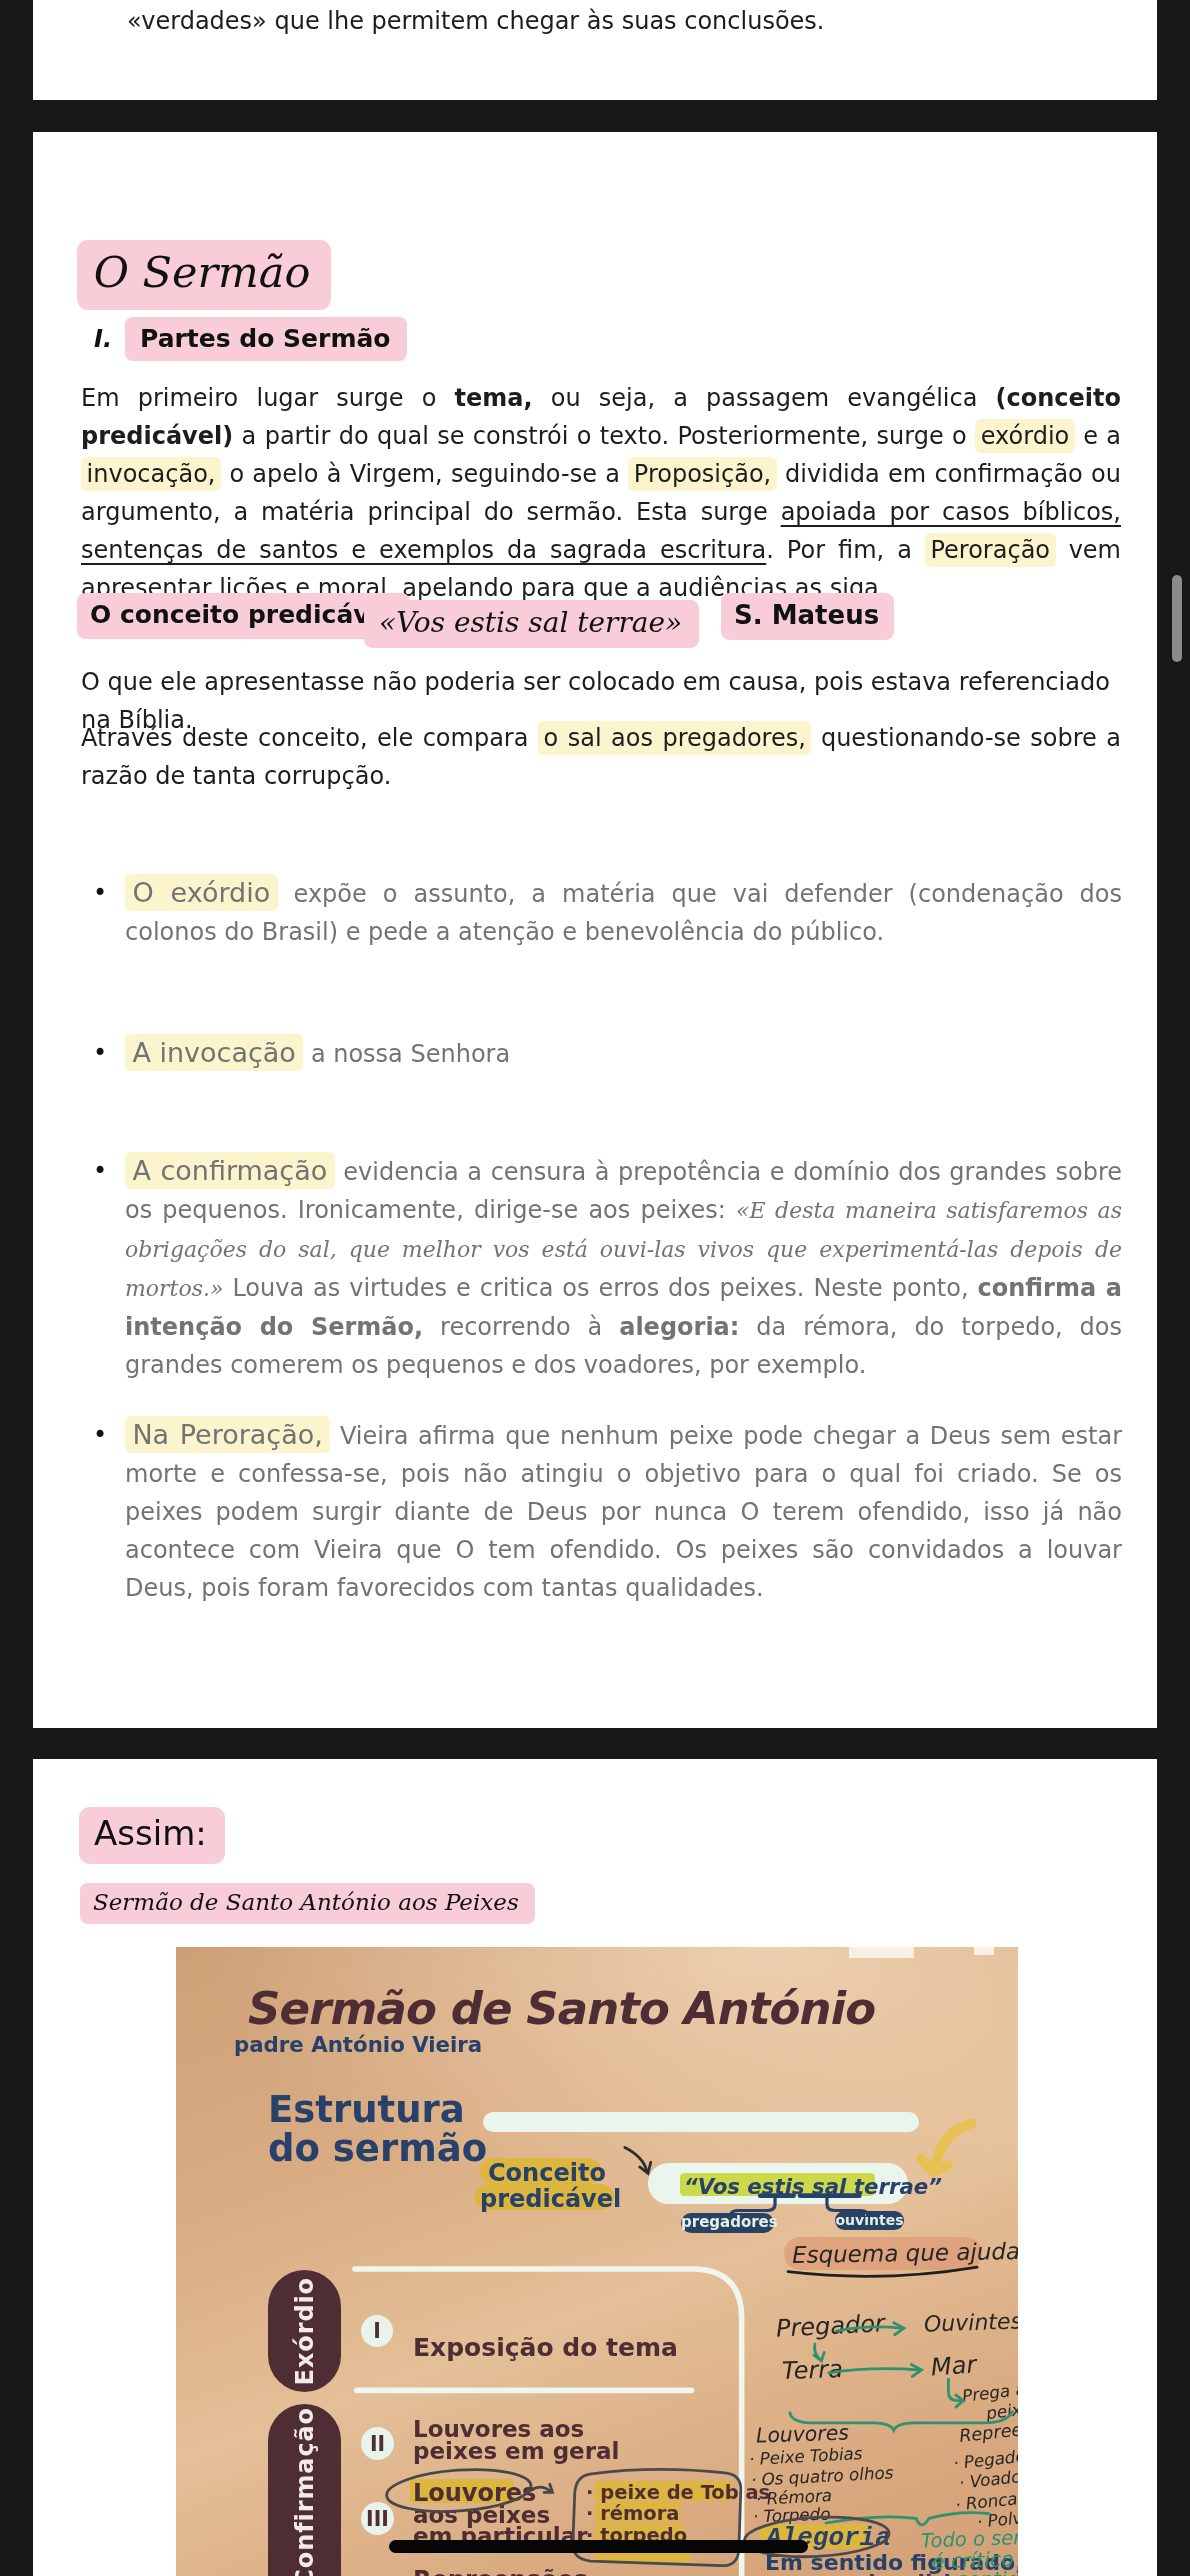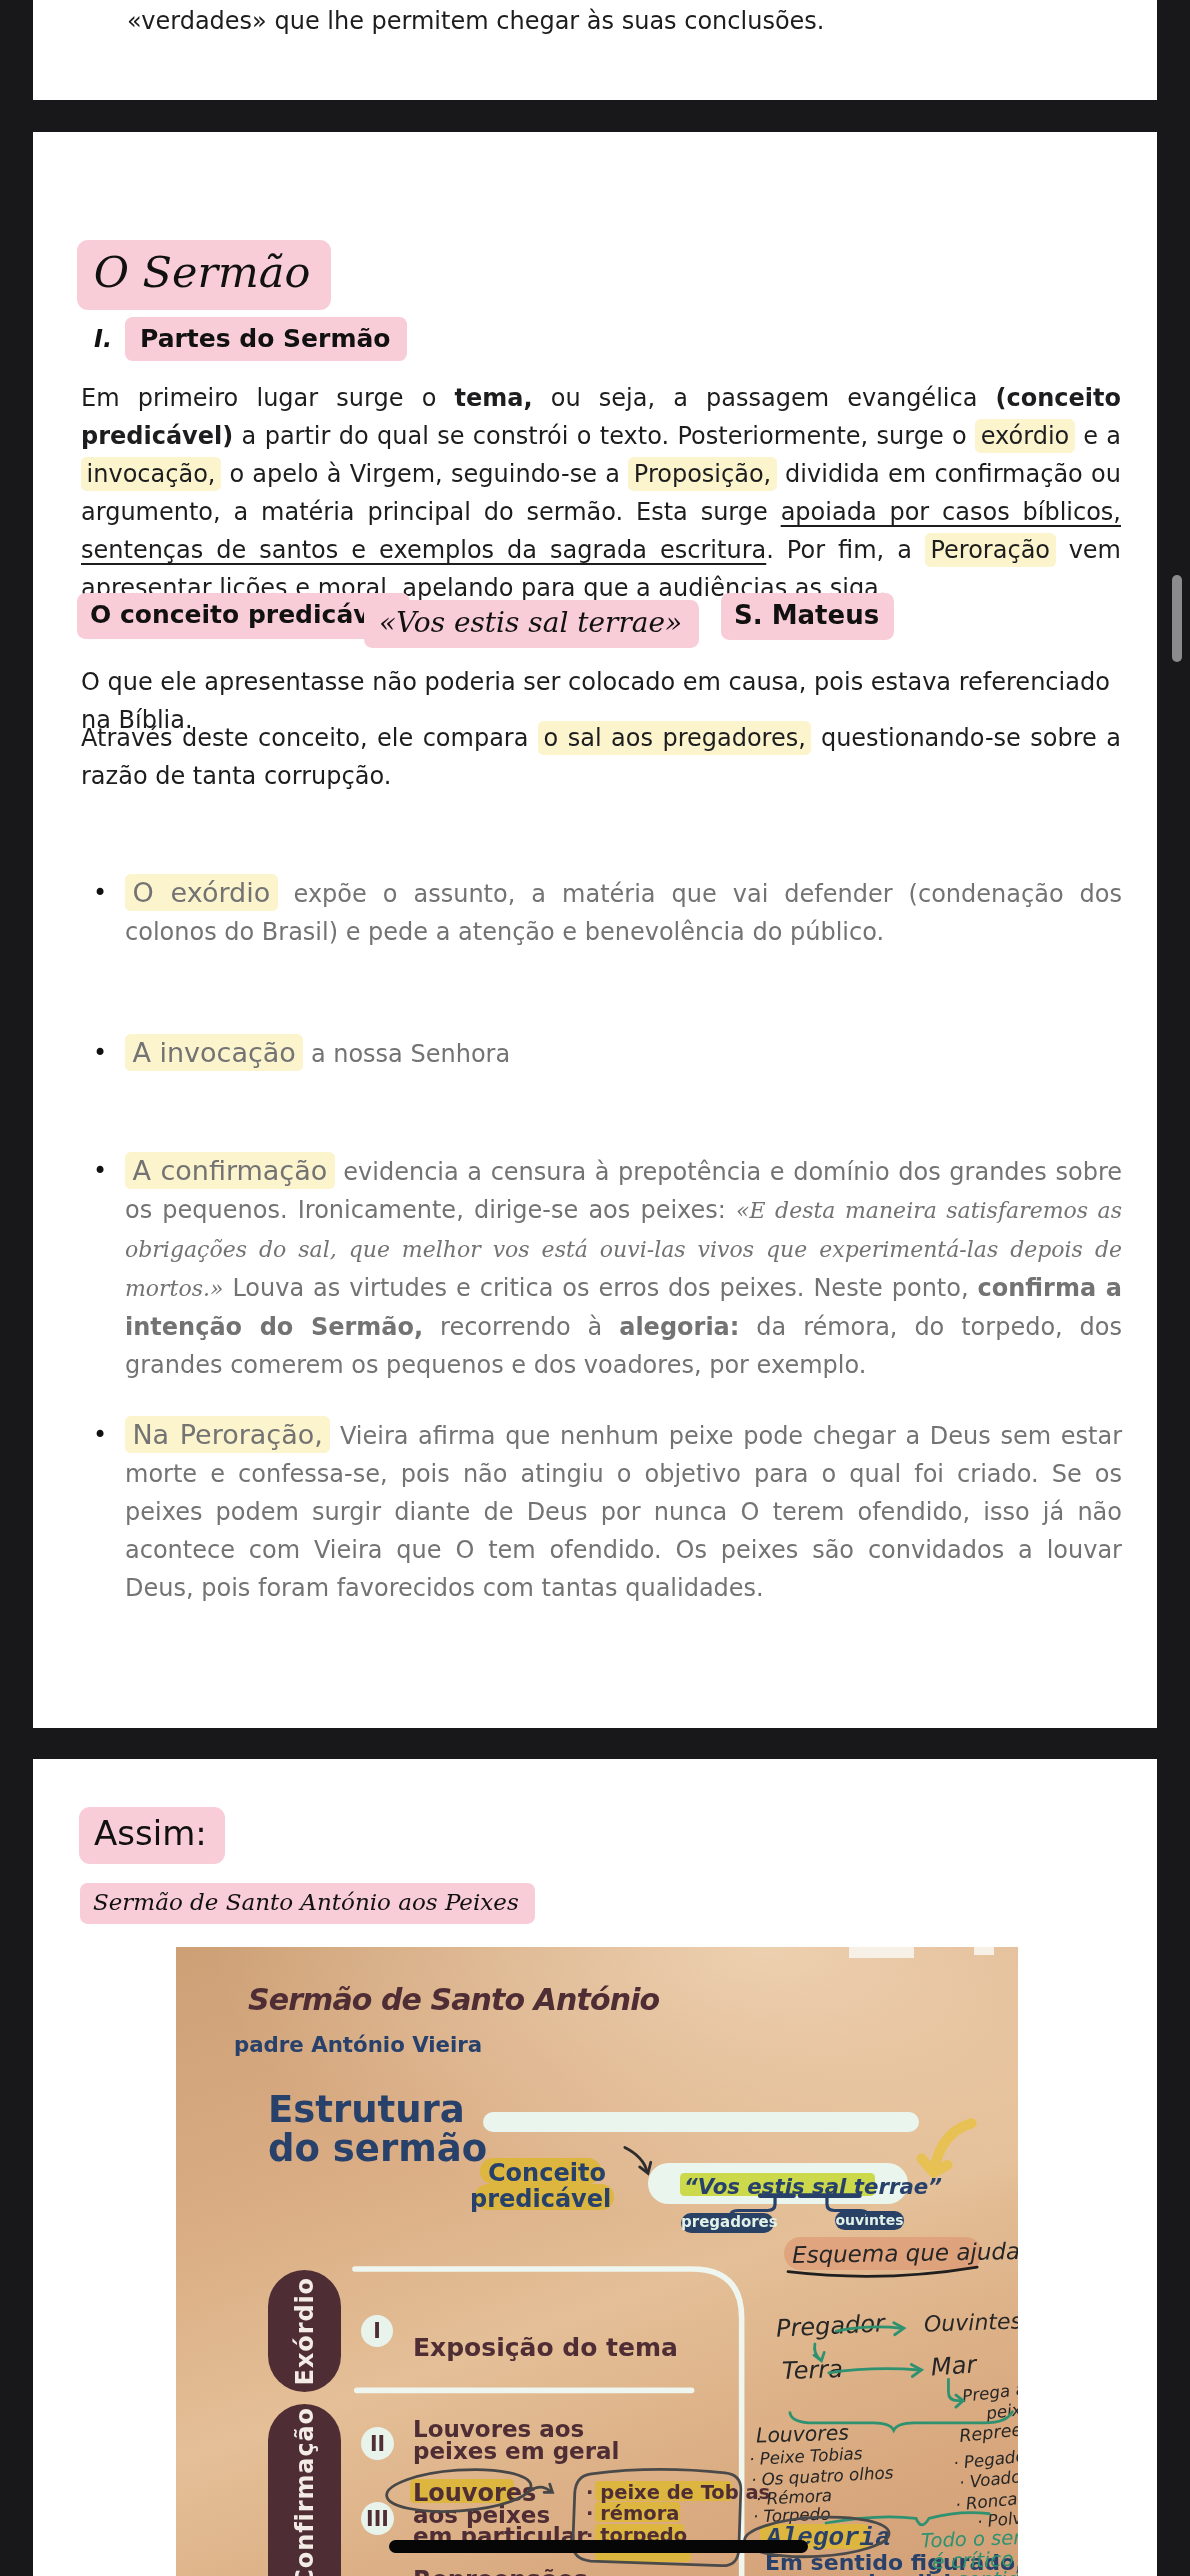--- a/index.html
+++ b/index.html
@@ -107,32 +107,32 @@
 
     <div class="pink-box" style="left:47px;top:124px;padding:5.6px 16.7px 9.3px 13px;border-radius:7.4px;">
       <span class="serif-i" style="font-size:23px;">Sermão de Santo António aos Peixes</span>
     </div>
 
     <div class="photo" style="left:143px;top:188px;width:842px;height:629px;">
 
       <div style="position:absolute;left:673px;top:0;width:65px;height:11px;background:#f6f0e7;"></div>
       <div style="position:absolute;left:798px;top:0;width:20.4px;height:8.3px;background:#f6f0e7;"></div>
 
-      <div class="ph maroon" style="left:72px;top:35px;font-size:30px;font-style:italic;letter-spacing:-0.9px;">Sermão de Santo António</div>
+      <div class="ph maroon" style="left:72px;top:35px;font-size:45px;font-style:italic;letter-spacing:-0.9px;">Sermão de Santo António</div>
       <div class="ph navy" style="left:58px;top:85px;font-size:21.3px;">padre António Vieira</div>
 
       <div class="ph navy" style="left:92px;top:141px;font-size:37px;">Estrutura</div>
       <div class="ph navy" style="left:92px;top:180px;font-size:37px;">do sermão</div>
 
       <div class="mint-bar" style="left:307px;top:165px;width:436px;height:19.5px;"></div>
 
       <div class="phl" style="left:304px;top:211px;width:121px;height:26px;border-radius:13px;"></div>
       <div class="phl" style="left:299px;top:237px;width:139px;height:26px;border-radius:13px;"></div>
       <div class="ph navy" style="left:312px;top:212px;font-size:24px;">Conceito</div>
-      <div class="ph navy" style="left:294px;top:238px;font-size:24px;">predicável</div>
+      <div class="ph navy" style="left:304px;top:238px;font-size:24px;">predicável</div>
 
       <div class="mint-bar" style="left:472px;top:216px;width:260px;height:41px;border-radius:20.4px;"></div>
       <div class="phl" style="left:504px;top:226px;width:195px;height:23px;background:#cbd94b;border-radius:4.6px;"></div>
       <div class="ph navy" style="left:508px;top:227px;font-size:21.3px;font-style:italic;">“Vos estis sal terrae”</div>
 
       <div class="pill-navy" style="left:505px;top:266px;width:93px;height:19.5px;font-size:15px;line-height:19.5px;">pregadores</div>
       <div class="pill-navy" style="left:659px;top:264px;width:69px;height:18.5px;font-size:14px;line-height:18.5px;">ouvintes</div>
 
       <div style="position:absolute;left:608px;top:290px;width:198px;height:33px;border-radius:16.7px;background:rgba(220,140,103,.5);"></div>
       <div class="hand" style="left:616px;top:293px;font-size:23px;transform:rotate(-1deg);">Esquema que ajuda</div>

